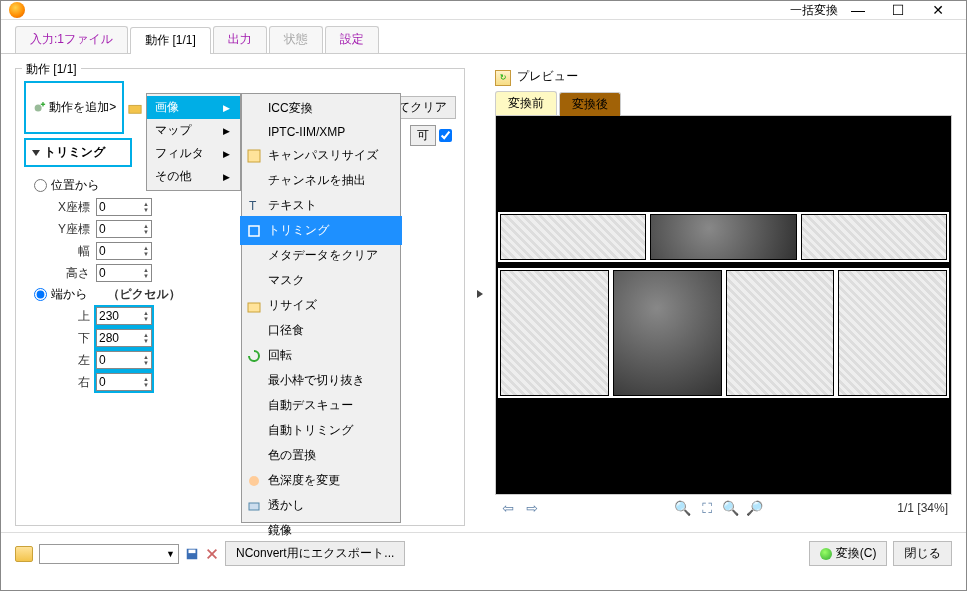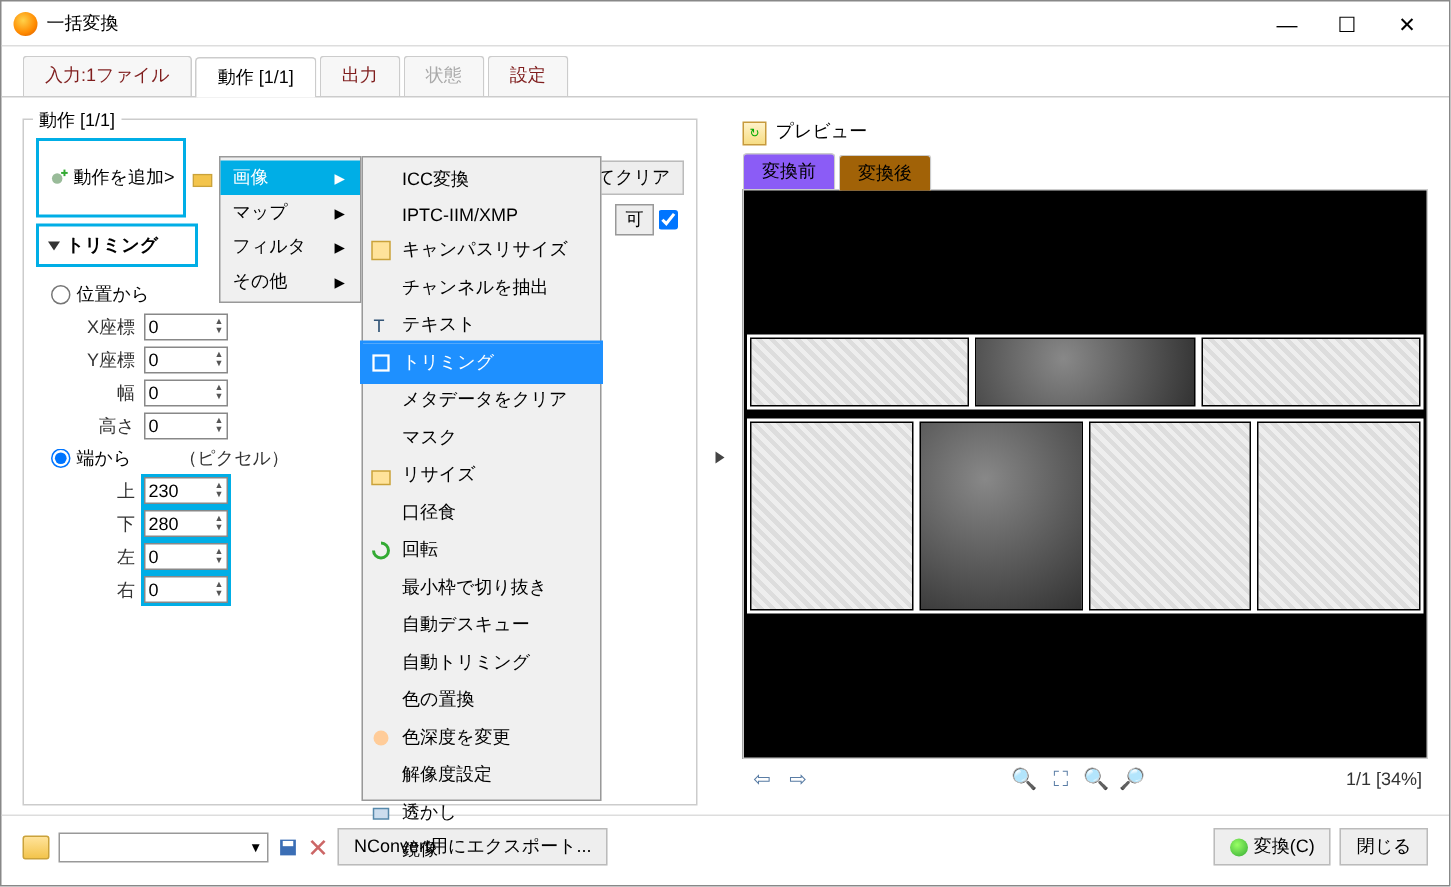--- a/index.html
+++ b/index.html
@@ -1,22 +1,22 @@
 <!DOCTYPE html>
 <html><head>
 <meta charset="utf-8">
 <style>
 * { box-sizing: border-box; margin: 0; padding: 0; font-family: 'Meiryo UI', 'MS UI Gothic', sans-serif; font-size: 12px; }
 body { background: #fff; width: 967px; height: 591px; overflow: hidden; border: 1px solid #888; }
-.titlebar { height: 30px; display: flex; align-items: center; padding: 0 8px; border-bottom: 1px solid #ddd; }
+.titlebar { height: 19px; display: flex; align-items: center; padding: 0 8px; border-bottom: 1px solid #ddd; text-align: right; }
 .titlebar .icon { width: 16px; height: 16px; background: radial-gradient(circle at 40% 35%, #ffd24a, #ff8a00 60%, #d35400); border-radius: 50%; margin-right: 6px; }
 .titlebar .title { flex: 1; }
 .winbtn { width: 40px; height: 28px; display: flex; align-items: center; justify-content: center; font-size: 14px; }
 .tabs { display: flex; border-bottom: 1px solid #ccc; padding: 6px 14px 0 14px; gap: 2px; }
-.tab { padding: 4px 14px 5px; border: 1px solid #ccc; border-bottom: none; background: #f7f7f7; color: #7f1d1d; border-radius: 3px 3px 0 0; cursor: default; }
+.tab { padding: 4px 14px 5px; border: 1px solid #ccc; border-bottom: none; background: #f7f7f7; color: #a21caf; border-radius: 3px 3px 0 0; cursor: default; }
 .tab.active { background: #fff; position: relative; top: 1px; color: #000; }
 .tab.disabled { color: #aaa; }
 .content { display: flex; padding: 8px 14px 6px 14px; height: 478px; }
 .left { width: 450px; border: 1px solid #ccc; padding: 6px 8px 8px 8px; position: relative; margin-top: 6px; }
 .left-label { position: absolute; top: -8px; left: 6px; background: #fff; padding: 0 4px; }
 .toolbar-row { display: flex; align-items: center; gap: 4px; margin-top: 6px; }
 .add-action { border: 2px solid #00aee6; padding: 16px 6px; display: flex; align-items: center; gap: 3px; background: #fff; }
 .sub-menu { position: absolute; top: 24px; left: 130px; width: 95px; background: #f0f0f0; border: 1px solid #999; padding: 2px 0; }
 .sub-item { display: flex; align-items: center; justify-content: space-between; padding: 3px 10px 3px 8px; }
 .sub-item.hl { background: #00aee6; color: #fff; }
@@ -27,31 +27,31 @@
 .leaf-item.hl { background: #1e90ff; color: #fff; outline: 2px solid #1e90ff; }
 .action-list { margin-top: 4px; }
 .action-head { display: flex; align-items: center; gap: 4px; border: 2px solid #00aee6; padding: 4px 6px; width: 108px; }
 .inner-panel { padding: 6px 4px 4px 10px; }
 .radio-row { display: flex; align-items: center; gap: 4px; margin: 4px 0; }
 .param-row { display: flex; align-items: center; gap: 6px; margin: 4px 0 4px 16px; }
 .param-row label { width: 40px; text-align: right; color: #333; }
 .spin { width: 56px; border: 1px solid #888; padding: 1px 2px; display: flex; justify-content: space-between; align-items: center; background: #fff; }
 .spin.hl { outline: 2px solid #00aee6; }
 .spin .btns { display: flex; flex-direction: column; font-size: 6px; line-height: 6px; color: #555; }
-.unit { margin-left: 28px; color: #333; }
+.unit { margin-left: 16px; color: #333; font-weight: bold; }
 .clear-btn { margin-left: auto; padding: 2px 8px; border: 1px solid #bbb; background: #eee; }
 .perm-row { position: absolute; top: 56px; right: 12px; display: flex; align-items: center; gap: 3px; }
 .perm-row .perm { border: 1px solid #999; padding: 1px 6px; background: #eee; }
 .mid-arrow { width: 30px; display: flex; align-items: center; justify-content: center; color: #666; }
 .right { flex: 1; margin-top: 6px; }
 .rlabel { margin-bottom: 2px; }
 .rlabel-row { display: flex; align-items: center; gap: 6px; }
 .ref-icon { width: 16px; height: 16px; border: 1px solid #c79a3c; background: linear-gradient(#fff2c9,#f7dd84); display: flex; align-items: center; justify-content: center; font-size: 8px; color: #0a0; }
 .rtabs { display: flex; gap: 2px; margin-top: 4px; }
-.rtab { padding: 3px 12px; border: 1px solid #ccc; border-bottom: none; background: #8b5cf6; border-radius: 3px 3px 0 0; }
+.rtab { padding: 3px 12px; border: 1px solid #ccc; border-bottom: none; background: #fef9c3; border-radius: 3px 3px 0 0; }
 .rtab.active { background: #a16207; position: relative; top: 1px; }
 .preview-box { border: 1px solid #ccc; height: 380px; background: #000; display: flex; flex-direction: column; justify-content: center; gap: 6px; padding: 0 2px; }
 .manga-strip { background: #fff; height: 50px; display: flex; gap: 4px; padding: 2px; }
 .manga-strip.big { height: 130px; }
 .panel { flex: 1; border: 1px solid #000; background: repeating-linear-gradient(45deg,#eee,#eee 3px,#ddd 3px,#ddd 6px); }
 .panel.dark { background: radial-gradient(circle at 40% 30%, #888, #333); }
 .preview-footer { display: flex; align-items: center; gap: 6px; padding: 4px 4px 0; }
 .pf-icon { width: 18px; height: 18px; display: flex; align-items: center; justify-content: center; color: #5a7da5; font-size: 14px; }
 .pf-spacer { flex: 1; }
 .pf-text { color: #333; }
@@ -271,23 +271,20 @@
       <div class="leaf-item">
           <span>色の置換</span>
         </div>
       <div class="leaf-item">
           <svg class="li-ico" viewBox="0 0 14 14">
             <circle cx="7" cy="7" r="5" fill="#fc9"></circle>
           </svg>
           <span>色深度を変更</span>
         </div>
       <div class="leaf-item">
-          <span>解像度設定</span>
-        </div>
-      <div class="leaf-item">
           <svg class="li-ico" viewBox="0 0 14 14">
             <rect x="2" y="4" width="10" height="7" fill="#cde" stroke="#58a"></rect>
           </svg>
           <span>透かし</span>
         </div>
       <div class="leaf-item">
           <span>鏡像</span>
         </div>
     </div>
   </div>

